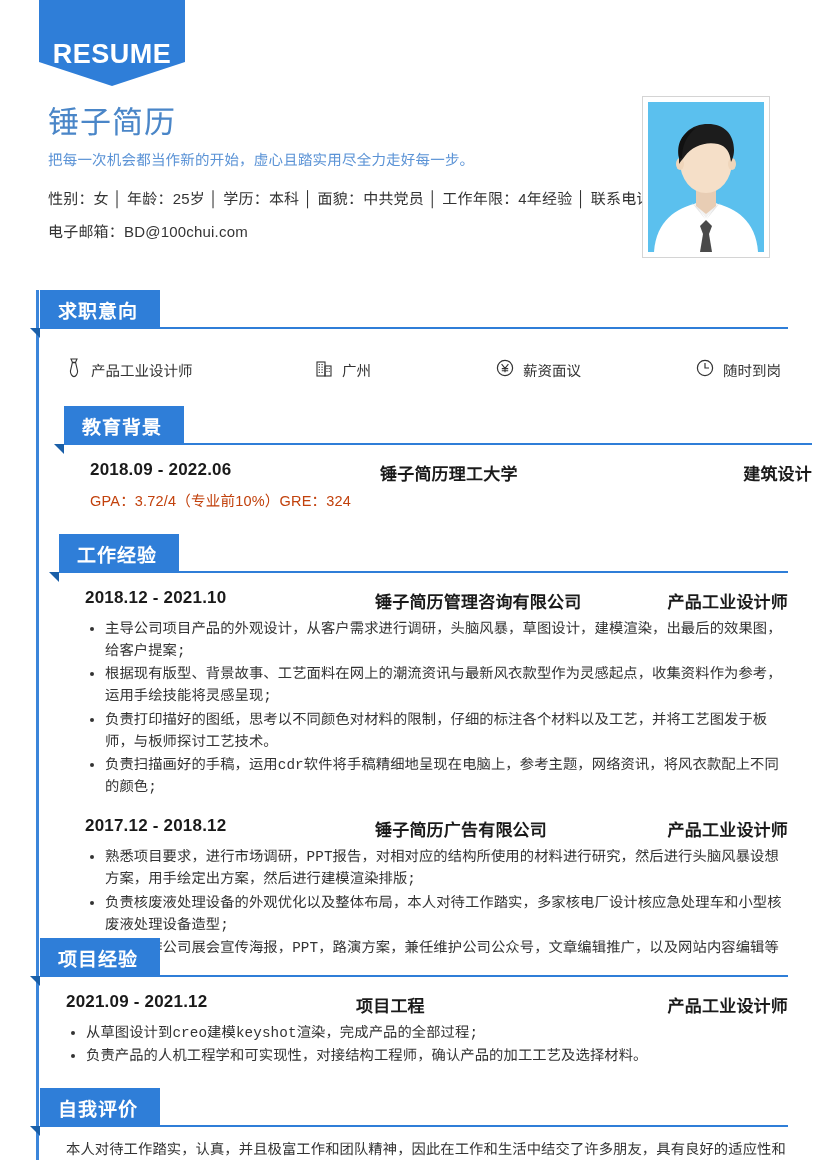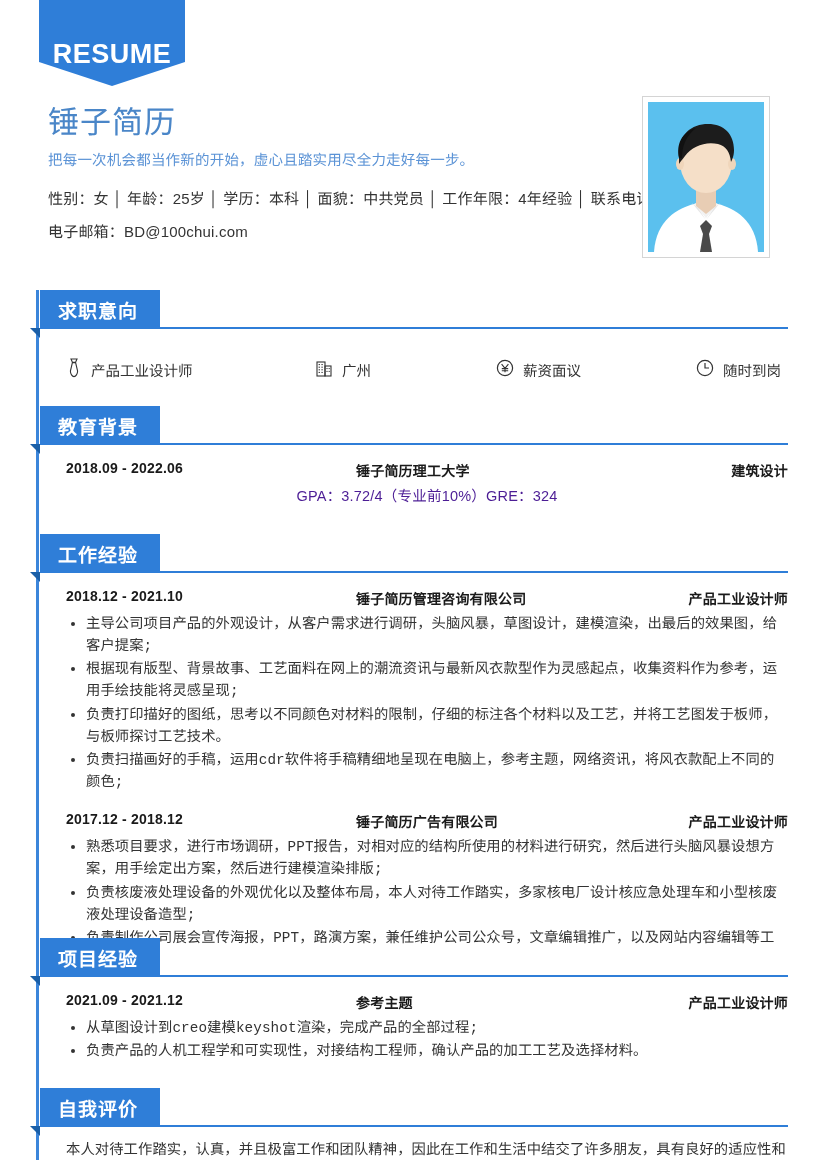--- a/index.html
+++ b/index.html
@@ -170,35 +170,34 @@
   .intent-item {
     display: flex;
     align-items: center;
     gap: 9px;
   }
   .intent-item .ico { display: block; flex: 0 0 auto; }
 
   
   .entry-head {
     display: flex;
-    font-size: 14px;
+    font-size: 17px;
     font-weight: bold;
     color: #1a1a1a;
     letter-spacing: 0.2px;
   }
   .eh-date  { width: 290px; flex: 0 0 290px; }
   .eh-org   { flex: 1 1 auto; }
   .eh-role  { text-align: right; white-space: nowrap; }
 
   .sub-line {
     font-size: 14.5px;
-    color: #4c1d95;
+    color: #c2410c;
     margin-top: 4px;
     letter-spacing: 0.2px;
-    text-align: center;
   }
 
   ul.bullets {
     list-style: none;
     margin-top: 5px;
   }
   ul.bullets li {
     position: relative;
     padding-left: 20px;
     font-size: 14.3px;
@@ -320,39 +319,39 @@
             <path d="M9 4.6 V9 H12.4" stroke="#333" stroke-width="1.2" fill="none" stroke-linecap="square"></path>
           </svg>
         </span>
         <span>随时到岗</span>
       </div>
 
     </div>
   </div>
 </div>
 
-<div class="section" style="top:406px;">
+<div class="section" style="top:406px;margin-left:24px;">
   <div class="sec-head">
     <div class="sec-rule"></div>
     <div class="sec-tab">教育背景</div>
     <div class="sec-fold"></div>
   </div>
   <div class="sec-body">
     <div class="entry-block">
       <div class="entry-head">
         <span class="eh-date">2018.09 - 2022.06</span>
         <span class="eh-org">锤子简历理工大学</span>
         <span class="eh-role">建筑设计</span>
       </div>
       <div class="sub-line">GPA：3.72/4（专业前10%）GRE：324</div>
     </div>
   </div>
 </div>
 
-<div class="section" style="top:534px;">
+<div class="section" style="top:534px;padding-left:19px;">
   <div class="sec-head">
     <div class="sec-rule"></div>
     <div class="sec-tab">工作经验</div>
     <div class="sec-fold"></div>
   </div>
   <div class="sec-body">
 
     <div class="entry-block">
       <div class="entry-head">
         <span class="eh-date">2018.12 - 2021.10</span>
@@ -386,21 +385,21 @@
 <div class="section" style="top:938px;">
   <div class="sec-head">
     <div class="sec-rule"></div>
     <div class="sec-tab">项目经验</div>
     <div class="sec-fold"></div>
   </div>
   <div class="sec-body">
     <div class="entry-block">
       <div class="entry-head">
         <span class="eh-date">2021.09 - 2021.12</span>
-        <span class="eh-org">参考主题</span>
+        <span class="eh-org">项目工程</span>
         <span class="eh-role">产品工业设计师</span>
       </div>
       <ul class="bullets">
         <li>从草图设计到creo建模keyshot渲染，完成产品的全部过程;</li>
         <li>负责产品的人机工程学和可实现性，对接结构工程师，确认产品的加工工艺及选择材料。</li>
       </ul>
     </div>
   </div>
 </div>
 

